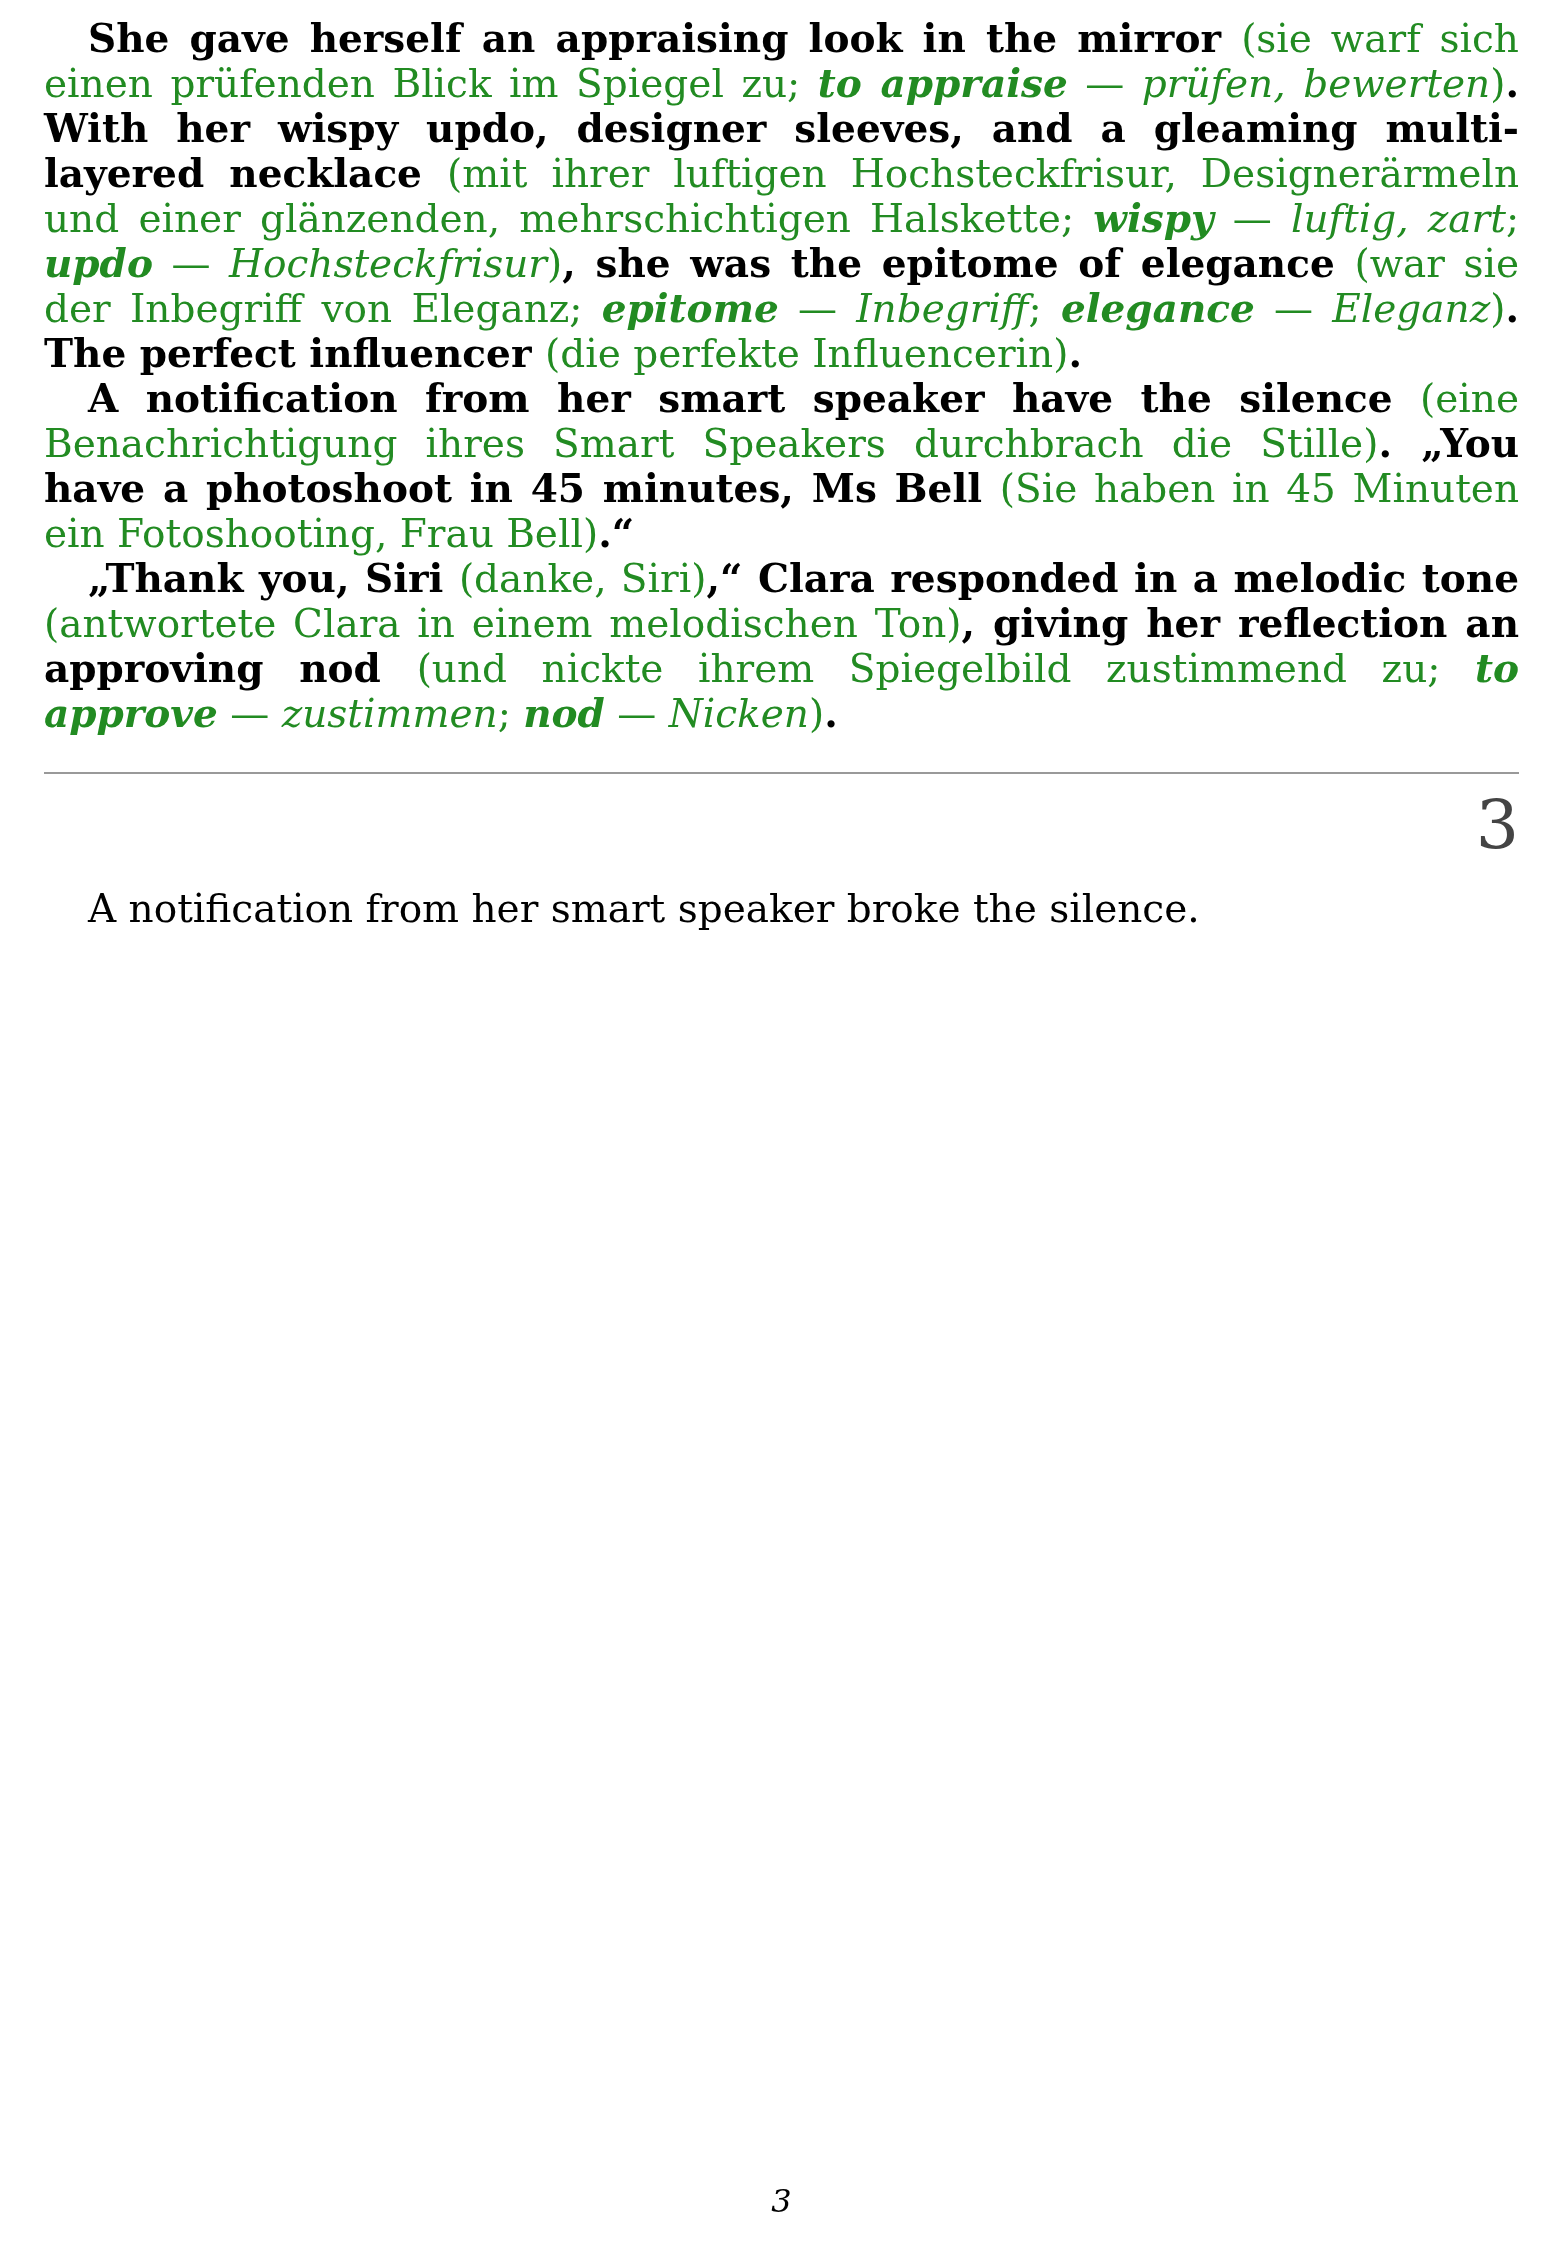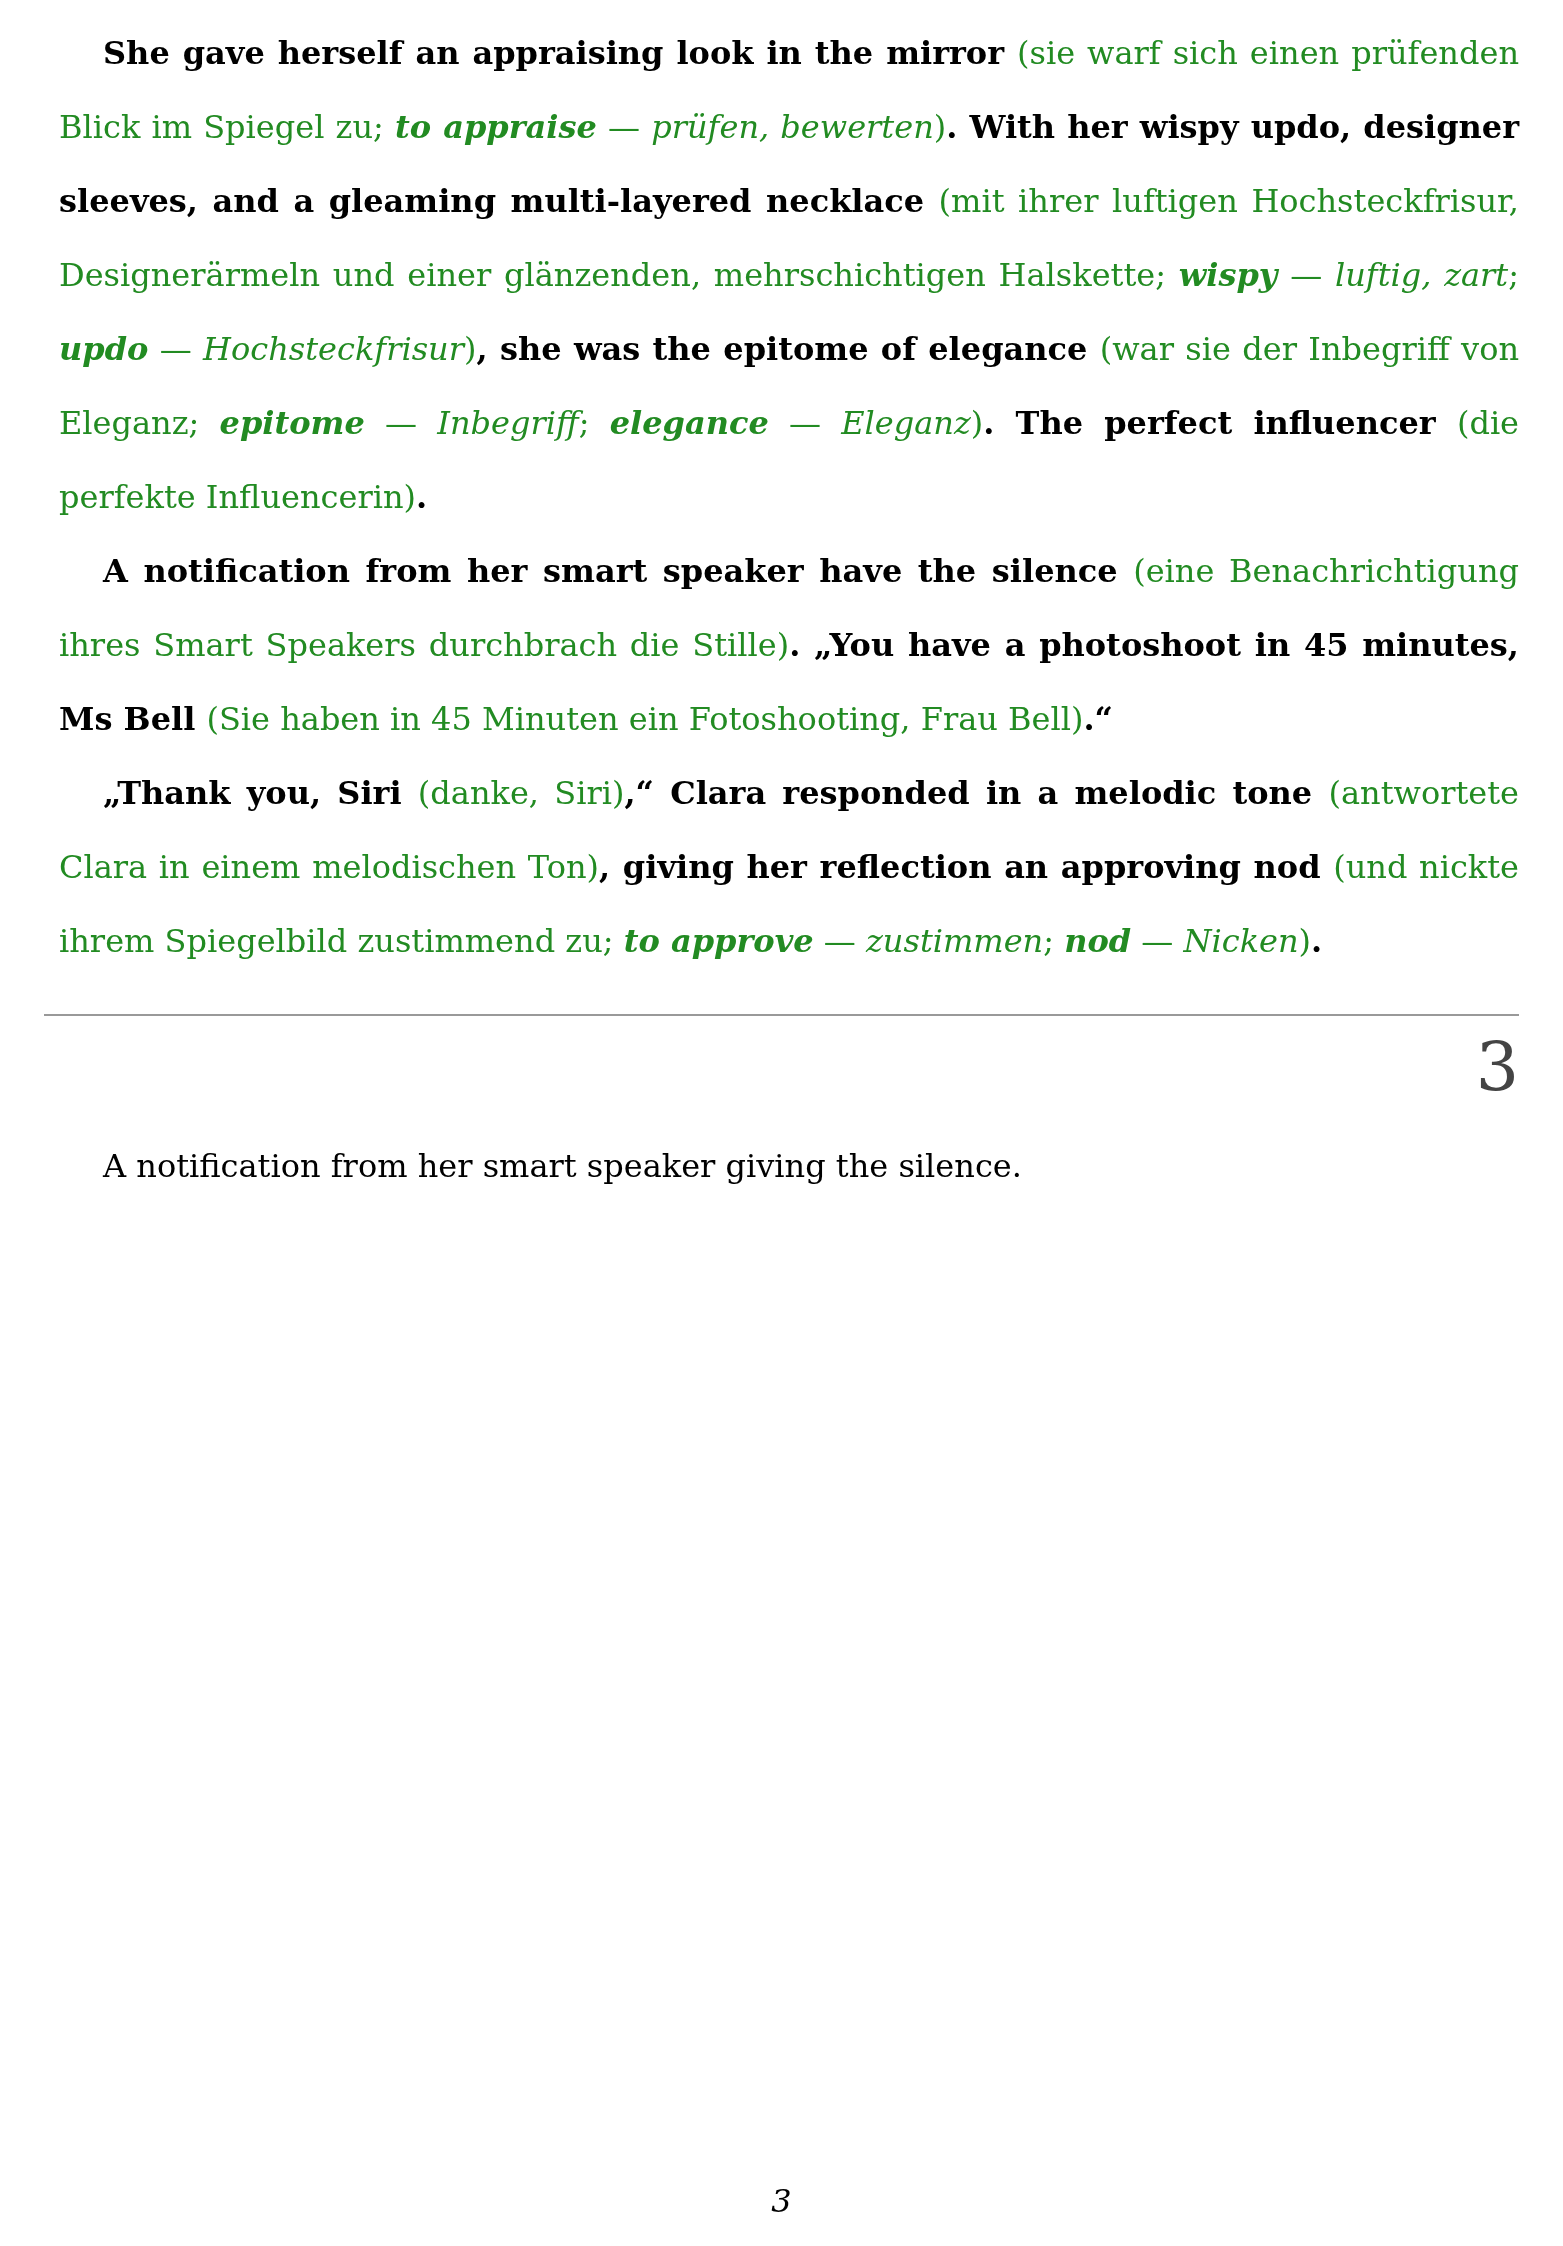--- a/index.html
+++ b/index.html
@@ -19,26 +19,25 @@
   .page {
     width: 100%;
     height: 100%;
     background: var(--bg, #ffffff);
     padding: 16px 44px 26px 44px;
     display: flex;
     flex-direction: column;
   }
 
   .para {
-    font-size: 32px;
-    line-height: 74px;
+    font-size: 39px;
+    line-height: 44px;
     text-align: justify;
     text-indent: 44px;
     color: var(--text, #000000);
-    margin-left: 15px;
   }
 
   
   .s-en    { color: var(--text, #000000); font-weight: 700; font-style: normal; }
   .s-de    { color: var(--green, #228B22); font-weight: 400; font-style: normal; }
   .s-vocab { color: var(--green, #228B22); font-weight: 700; font-style: italic; }
   .s-deit  { color: var(--green, #228B22); font-weight: 400; font-style: italic; }
 
   .plain {
     font-weight: 400;
@@ -77,18 +76,18 @@
       <p class="para annotated"><span class="s-en">She gave herself an appraising look in the mirror </span><span class="s-de">(sie warf sich einen prüfenden Blick im Spiegel zu; </span><span class="s-vocab">to appraise</span><span class="s-de"> — </span><span class="s-deit">prüfen, bewerten</span><span class="s-de">)</span><span class="s-en">. With her wispy updo, designer sleeves, and a gleaming multi-layered necklace </span><span class="s-de">(mit ihrer luftigen Hochsteckfrisur, Designerärmeln und einer glänzenden, mehrschichtigen Halskette; </span><span class="s-vocab">wispy</span><span class="s-de"> — </span><span class="s-deit">luftig, zart</span><span class="s-de">; </span><span class="s-vocab">updo</span><span class="s-de"> — </span><span class="s-deit">Hochsteckfrisur</span><span class="s-de">)</span><span class="s-en">, she was the epitome of elegance </span><span class="s-de">(war sie der Inbegriff von Eleganz; </span><span class="s-vocab">epitome</span><span class="s-de"> — </span><span class="s-deit">Inbegriff</span><span class="s-de">; </span><span class="s-vocab">elegance</span><span class="s-de"> — </span><span class="s-deit">Eleganz</span><span class="s-de">)</span><span class="s-en">. The perfect influencer </span><span class="s-de">(die perfekte Influencerin)</span><span class="s-en">.</span></p>
       <p class="para annotated"><span class="s-en">A notification from her smart speaker have the silence </span><span class="s-de">(eine Benachrichtigung ihres Smart Speakers durchbrach die Stille)</span><span class="s-en">. „You have a photoshoot in 45 minutes, Ms Bell </span><span class="s-de">(Sie haben in 45 Minuten ein Fotoshooting, Frau Bell)</span><span class="s-en">.“</span></p>
       <p class="para annotated"><span class="s-en">„Thank you, Siri </span><span class="s-de">(danke, Siri)</span><span class="s-en">,“ Clara responded in a melodic tone </span><span class="s-de">(antwortete Clara in einem melodischen Ton)</span><span class="s-en">, giving her reflection an approving nod </span><span class="s-de">(und nickte ihrem Spiegelbild zustimmend zu; </span><span class="s-vocab">to approve</span><span class="s-de"> — </span><span class="s-deit">zustimmen</span><span class="s-de">; </span><span class="s-vocab">nod</span><span class="s-de"> — </span><span class="s-deit">Nicken</span><span class="s-de">)</span><span class="s-en">.</span></p>
     </div>
 
   <hr class="divider">
 
   <div class="chapter-number">3</div>
 
   <div>
-      <p class="para plain">A notification from her smart speaker giving the silence.</p>
+      <p class="para plain">A notification from her smart speaker broke the silence.</p>
     </div>
 
   <div class="page-number">3</div>
 
 </div>
 
 </body></html>

